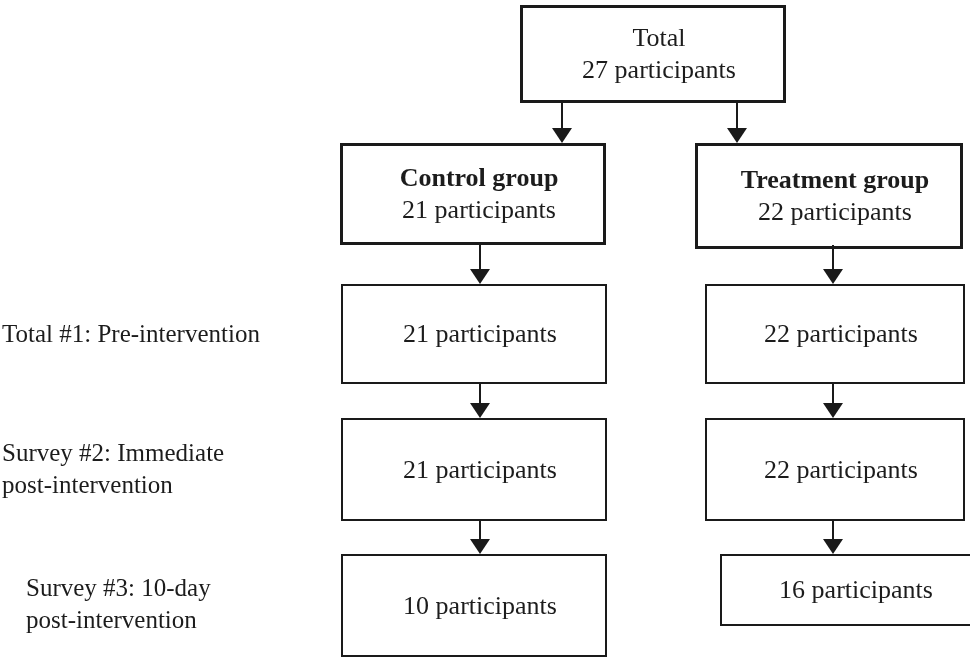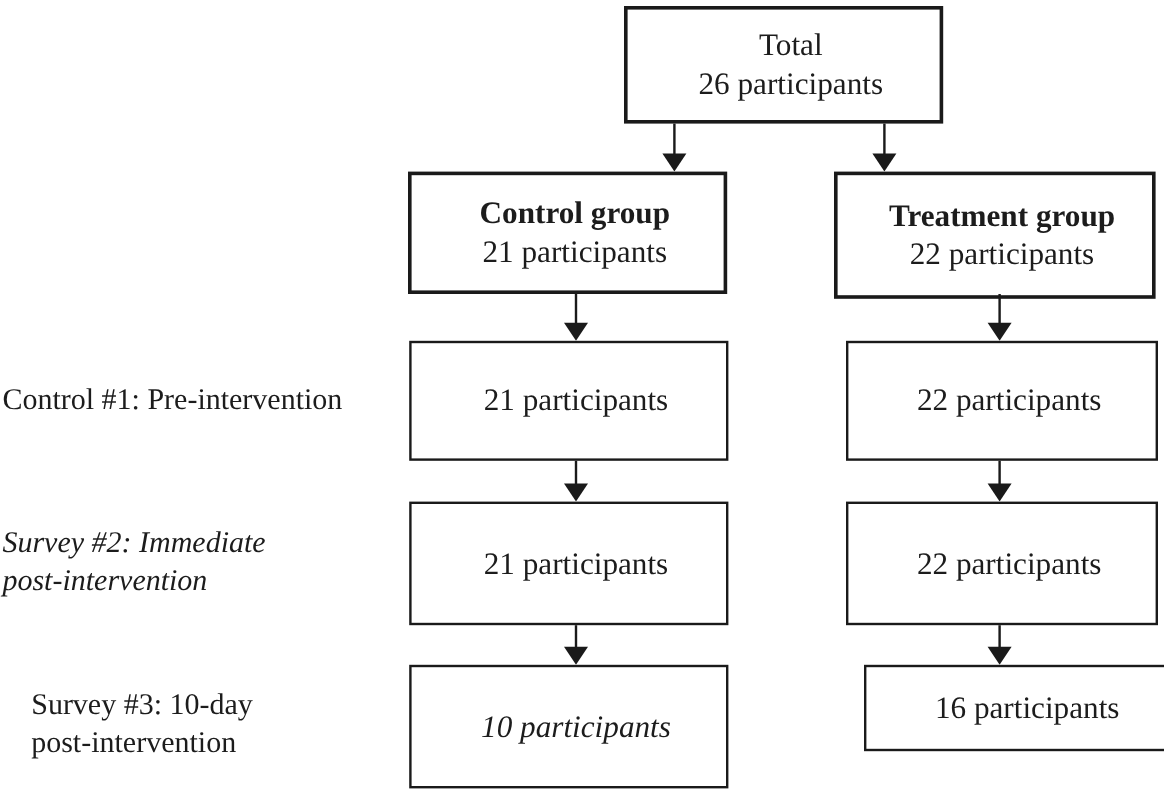--- a/index.html
+++ b/index.html
@@ -67,69 +67,69 @@
     white-space: nowrap;
   }
 </style>
 </head>
 <body>
 
 <div class="figure">
 
   <div class="box" style="left:520px; top:5px; width:266px; height:98px;">
     <div>Total</div>
-    <div>26 participants</div>
+    <div>27 participants</div>
   </div>
 
   <div class="arrow" style="left:552px; top:103px; height:40px;"></div>
   <div class="arrow" style="left:727px; top:103px; height:40px;"></div>
 
   <div class="box" style="left:340px; top:143px; width:266px; height:102px;">
     <div class="bold">Control group</div>
     <div>21 participants</div>
   </div>
   <div class="box" style="left:695px; top:143px; width:268px; height:106px;">
     <div class="bold">Treatment group</div>
     <div>22 participants</div>
   </div>
 
   <div class="arrow" style="left:470px; top:245px; height:39px;"></div>
   <div class="arrow" style="left:823px; top:245px; height:39px;"></div>
 
   <div class="stage-label" style="top:318px;">
-    <div>Control #1: Pre-intervention</div>
+    <div>Total #1: Pre-intervention</div>
   </div>
   <div class="box thin" style="left:341px; top:284px; width:266px; height:100px;">
     <div>21 participants</div>
   </div>
   <div class="box thin" style="left:705px; top:284px; width:260px; height:100px;">
     <div>22 participants</div>
   </div>
 
   <div class="arrow" style="left:470px; top:384px; height:34px;"></div>
   <div class="arrow" style="left:823px; top:384px; height:34px;"></div>
 
-  <div class="stage-label" style="top:437px;font-style:italic;">
+  <div class="stage-label" style="top:437px;">
     <div>Survey #2: Immediate</div>
     <div>post-intervention</div>
   </div>
   <div class="box thin" style="left:341px; top:418px; width:266px; height:103px;">
     <div>21 participants</div>
   </div>
   <div class="box thin" style="left:705px; top:418px; width:260px; height:103px;">
     <div>22 participants</div>
   </div>
 
   <div class="arrow" style="left:470px; top:521px; height:33px;"></div>
   <div class="arrow" style="left:823px; top:521px; height:33px;"></div>
 
   <div class="stage-label" style="top:572px;margin-left:24px;">
     <div>Survey #3: 10-day</div>
     <div>post-intervention</div>
   </div>
-  <div class="box thin" style="left:341px; top:554px; width:266px; height:103px;font-style:italic;">
+  <div class="box thin" style="left:341px; top:554px; width:266px; height:103px;">
     <div>10 participants</div>
   </div>
   <div class="box thin" style="left:720px; top:554px; width:260px; height:72px;">
     <div>16 participants</div>
   </div>
 
 </div>
 
 </body></html>

